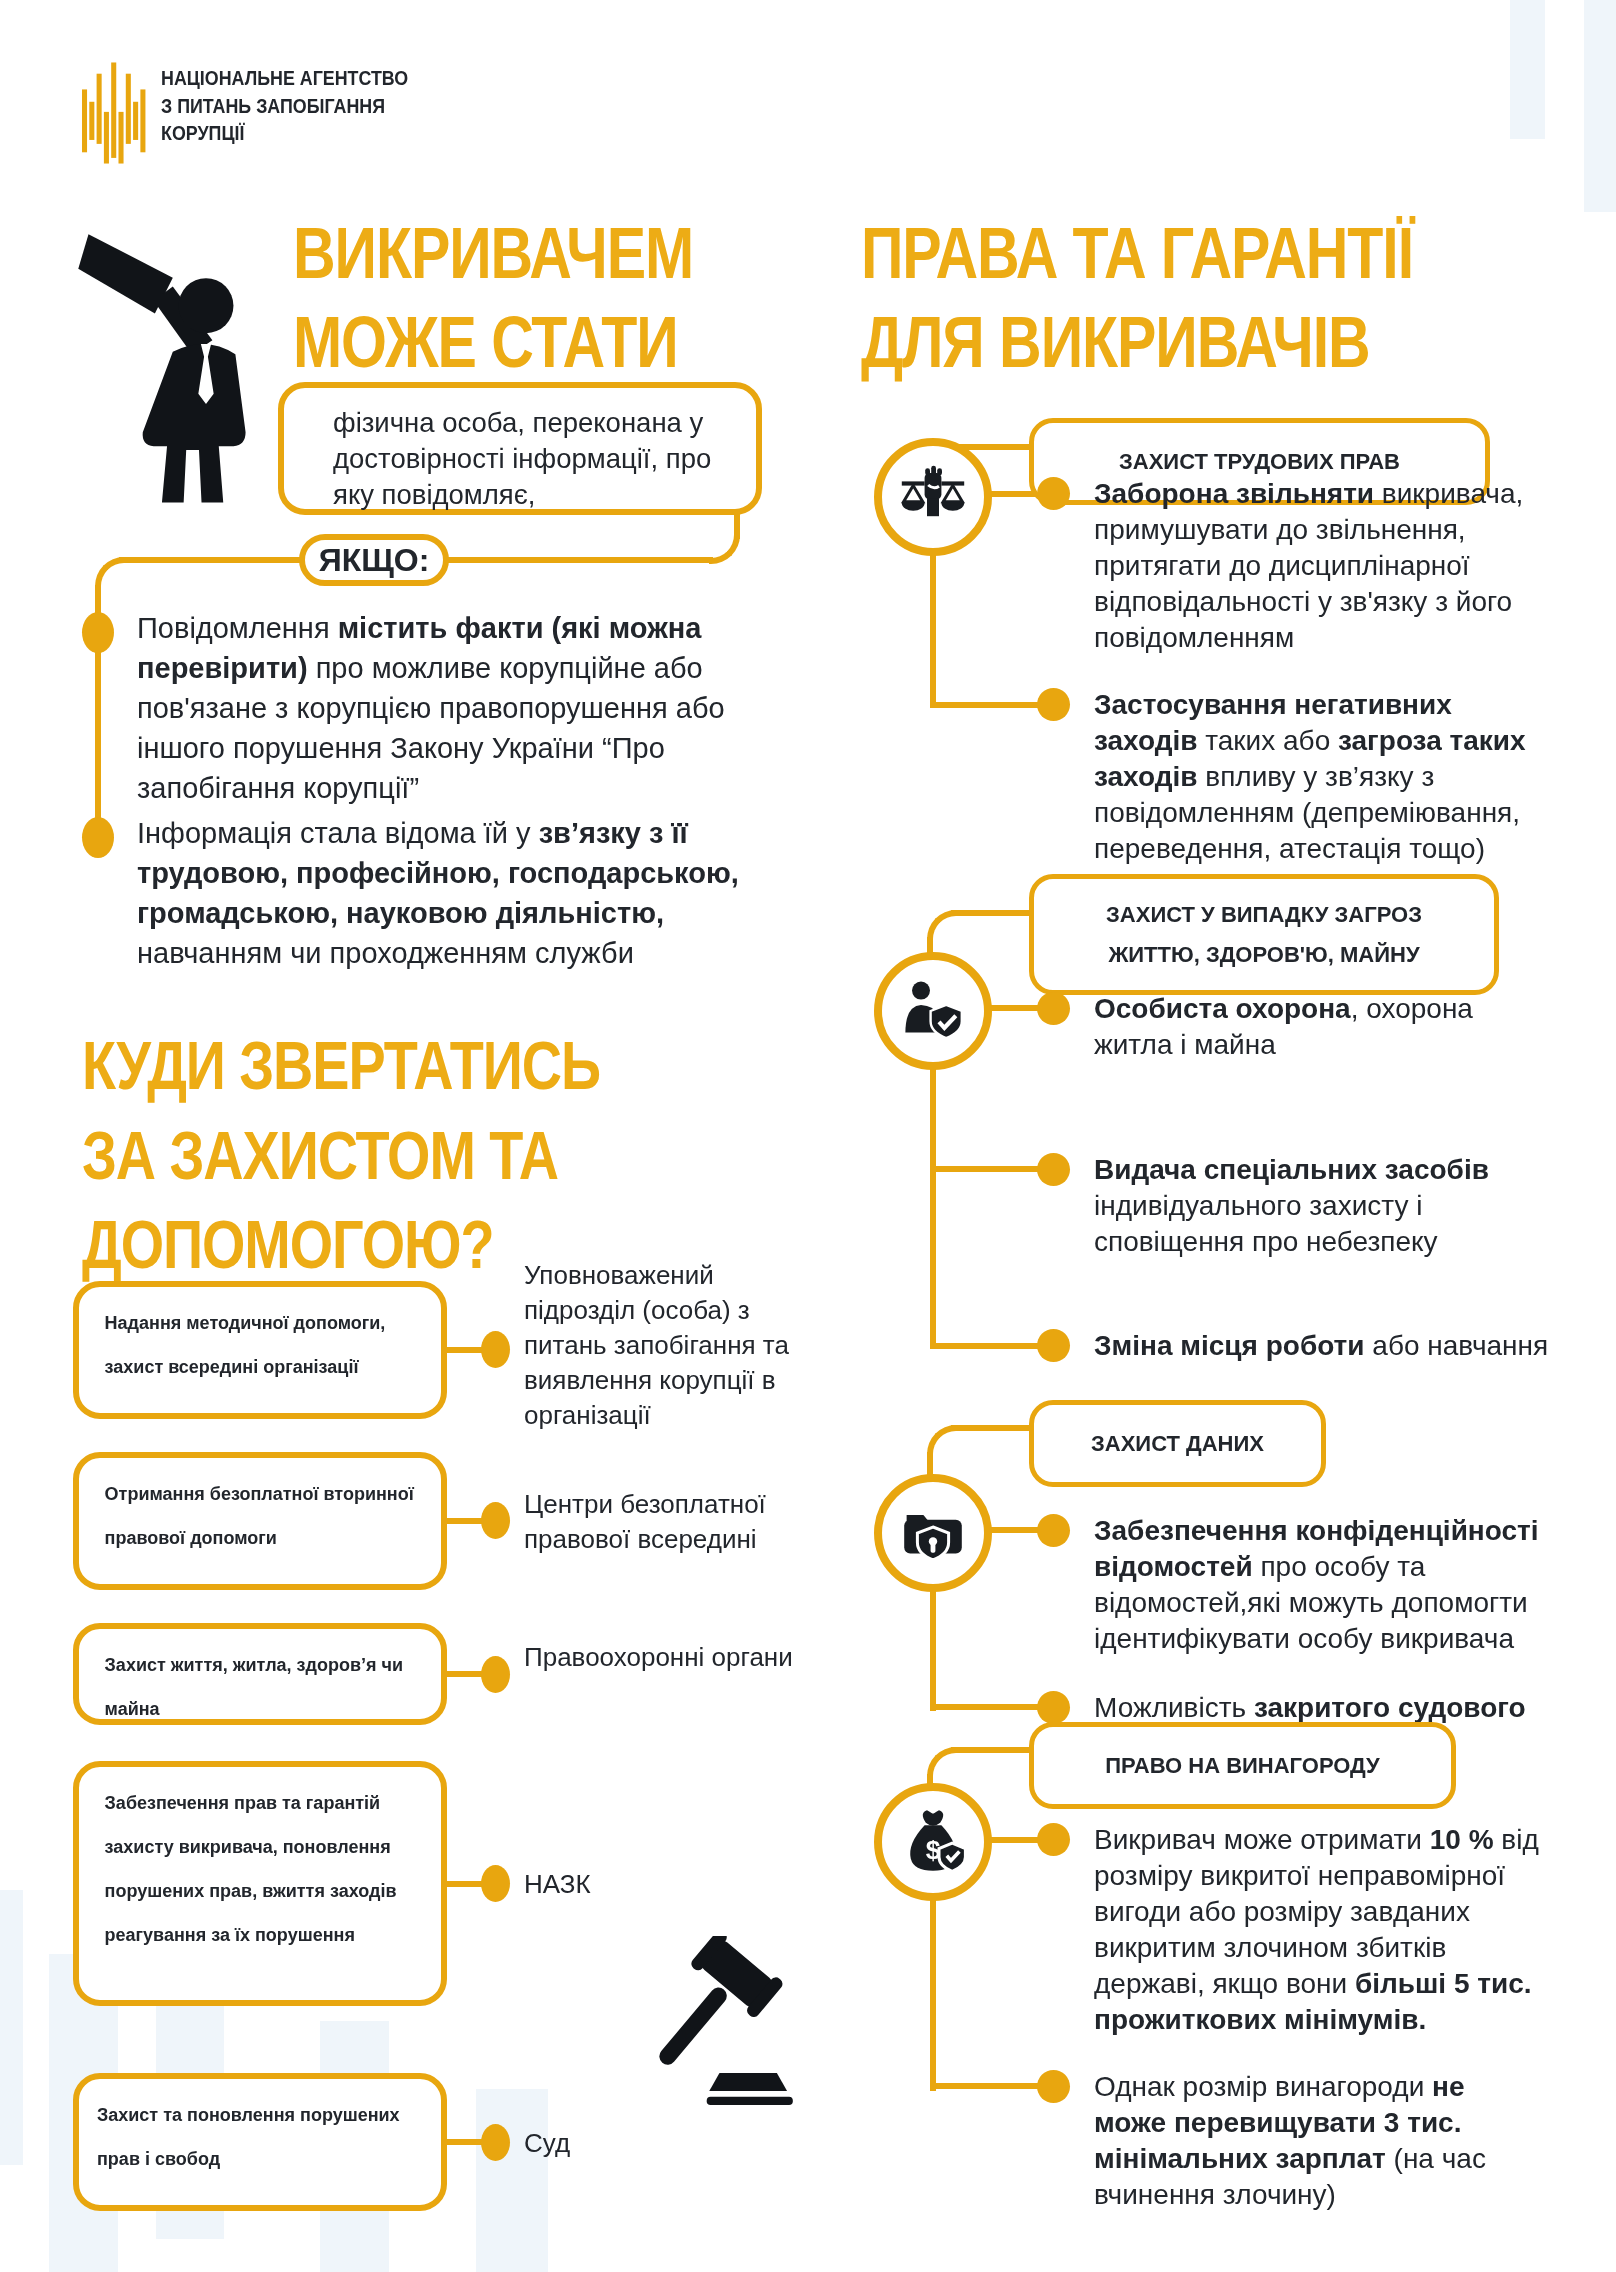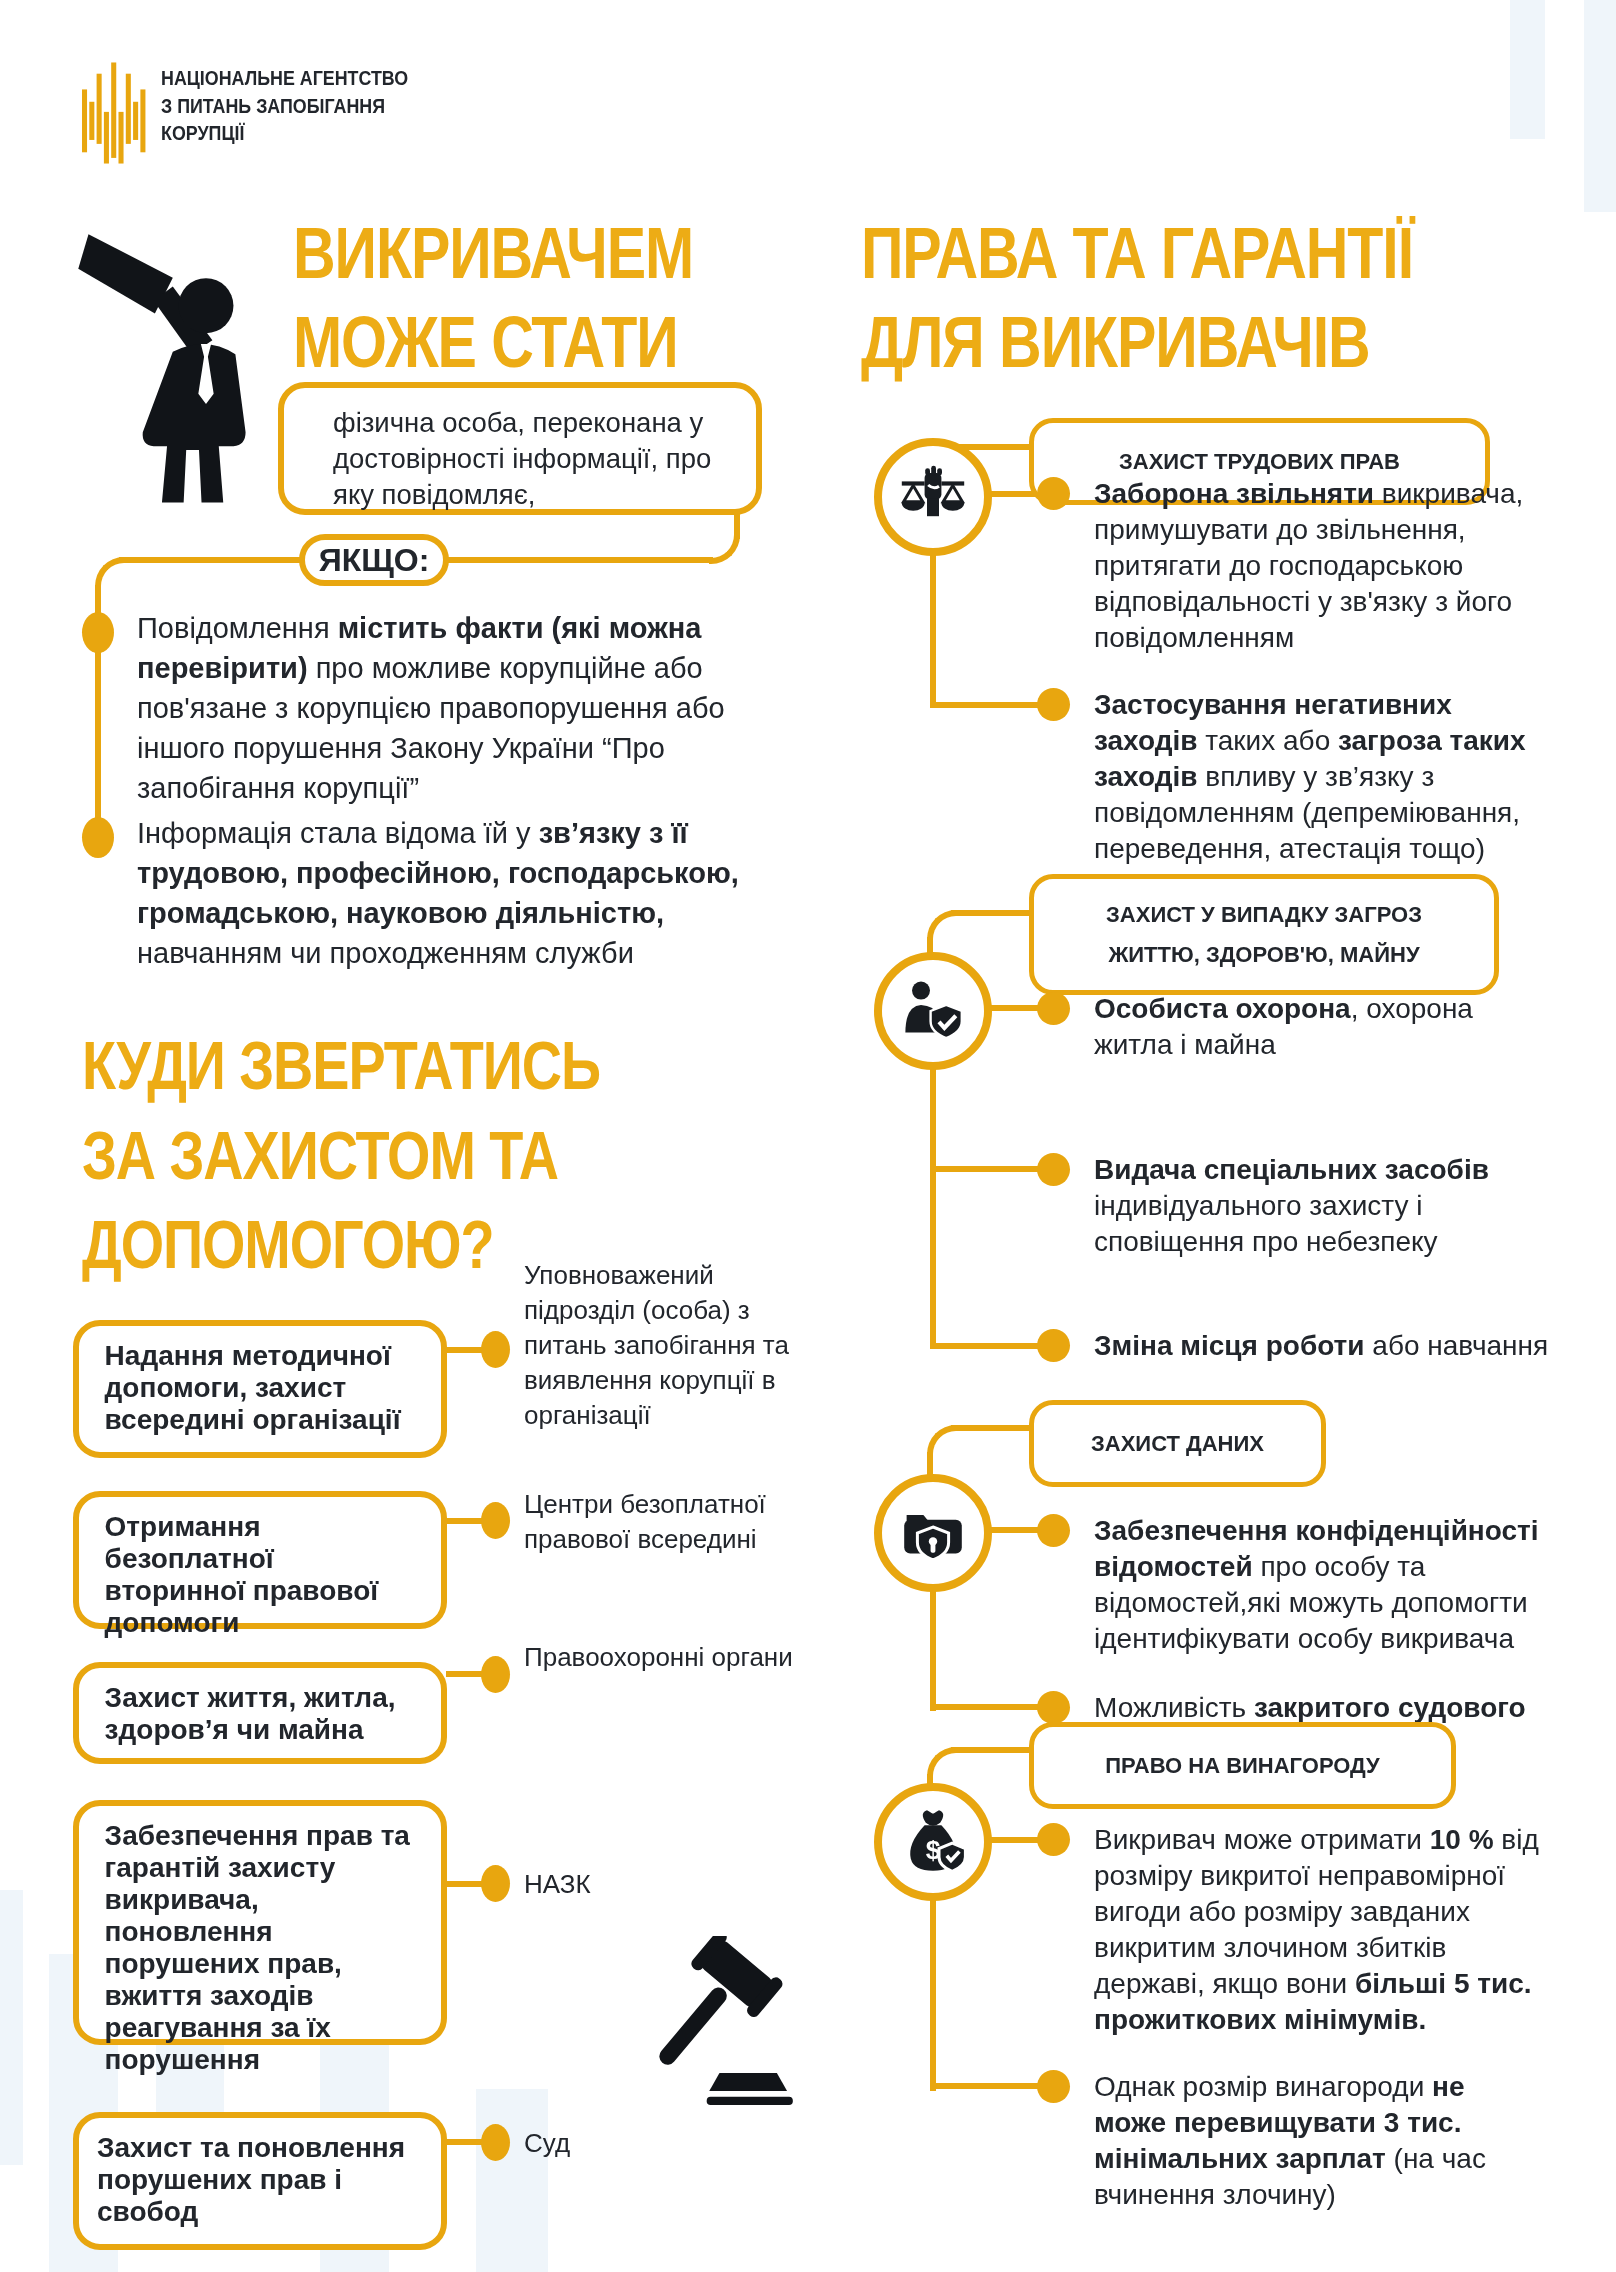--- a/index.html
+++ b/index.html
@@ -24,21 +24,21 @@
     border-radius:27px;box-sizing:border-box;z-index:2;
   }
   .dot{position:absolute;background:var(--accent);border-radius:50%;z-index:2;}
   .bigtitle{
     position:absolute;font-size:72px;font-weight:800;color:var(--heading);
     letter-spacing:-1.3px;white-space:nowrap;transform:scaleX(.82);transform-origin:0 0;line-height:1.05;
   }
   .cond{position:absolute;font-size:29px;line-height:40px;color:var(--ink);z-index:2;}
   .cond b,.rtext b{font-weight:700;}
   .rtext{position:absolute;font-size:28px;line-height:36px;color:var(--ink);z-index:2;}
-  .boxtext{font-size:28px;font-weight:700;line-height:32px;color:var(--ink);margin-top:39px;}
+  .boxtext{font-size:18px;font-weight:700;line-height:44px;color:var(--ink);}
   .target{position:absolute;font-size:26px;line-height:35px;color:var(--ink);z-index:2;}
   .circ{
     position:absolute;width:118px;height:118px;border:8.3px solid var(--accent);
     border-radius:50%;background:#fff;box-sizing:border-box;z-index:2;
     display:flex;align-items:center;justify-content:center;
   }
   .stitle{
     position:absolute;background:#fff;border:5.8px solid var(--accent);border-radius:24px;
     box-sizing:border-box;z-index:2;display:flex;align-items:center;justify-content:center;
     font-size:22px;font-weight:700;color:var(--ink);text-align:center;white-space:pre-line;line-height:40px;
@@ -184,21 +184,21 @@
         <rect x="50" y="62" width="20" height="30"></rect>
       </g>
       <g fill="none" stroke="#181c21" stroke-width="5">
         <path d="M27,41 L11,68 L43,68 Z"></path>
         <path d="M93,41 L77,68 L109,68 Z"></path>
       </g>
       <path d="M52,40 q9,8 18,2" fill="none" stroke="#ffffff" stroke-width="5"></path>
     </svg>
   </div>
   <div class="dot" style="left:1037px;top:477px;width:33px;height:33px"></div>
-  <div class="rtext" style="left:1094px;top:476px;width:447px"><b>Заборона звільняти</b><span> викривача, примушувати до звільнення, притягати до господарською відповідальності у зв'язку з його повідомленням</span></div>
+  <div class="rtext" style="left:1094px;top:476px;width:447px"><b>Заборона звільняти</b><span> викривача, примушувати до звільнення, притягати до дисциплінарної відповідальності у зв'язку з його повідомленням</span></div>
   <div class="dot" style="left:1037px;top:688px;width:33px;height:33px"></div>
   <div class="rtext" style="left:1094px;top:687px;width:447px"><b>Застосування негативних заходів</b><span> таких або </span><b>загроза таких заходів</b><span> впливу у зв’язку з повідомленням (депреміювання, переведення, атестація тощо)</span></div>
 
   <div class="corner tl" style="left:927px;top:910px;width:31px;height:31px"></div>
   <div class="line" style="left:951px;top:910px;width:79px;height:6.4px"></div>
   <div class="line" style="left:927px;top:937px;width:6.4px;height:38px"></div>
   <div class="line" style="left:930px;top:1065px;width:6.4px;height:284px"></div>
   <div class="line" style="left:984px;top:1005px;width:59px;height:6.4px"></div>
   <div class="line" style="left:933px;top:1166px;width:110px;height:6.4px"></div>
   <div class="line" style="left:933px;top:1343px;width:110px;height:6.4px"></div>

